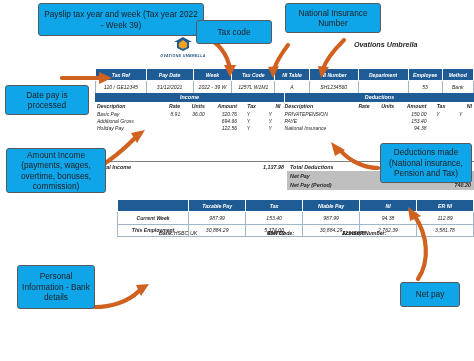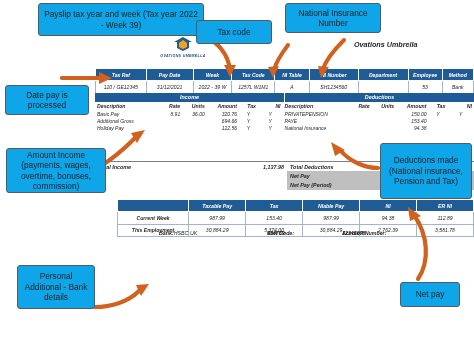--- a/index.html
+++ b/index.html
@@ -144,26 +144,26 @@
 </div>
 
 <div class="callout" style="left:5px;top:57px;width:84px;height:30px;margin-top:28px;">
   <span>Date pay is processed</span>
 </div>
 
 <div class="callout" style="left:6px;top:148px;width:100px;height:45px;">
   <span>Amount Income (payments, wages, overtime, bonuses, commission)</span>
 </div>
 
-<div class="callout" style="left:380px;top:143px;width:92px;height:56px;">
+<div class="callout" style="left:380px;top:143px;width:92px;height:40px;">
   <span>Deductions made (National insurance, Pension and Tax)</span>
 </div>
 
 <div class="callout" style="left:17px;top:265px;width:78px;height:44px;">
-  <span>Personal Additional - Bank details</span>
+  <span>Personal Information - Bank details</span>
 </div>
 
 <div class="callout" style="left:400px;top:282px;width:60px;height:25px;">
   <span>Net pay</span>
 </div>
 
 <div id="payslip">
 
   <div class="brandwrap">
     <div class="brandmark">

